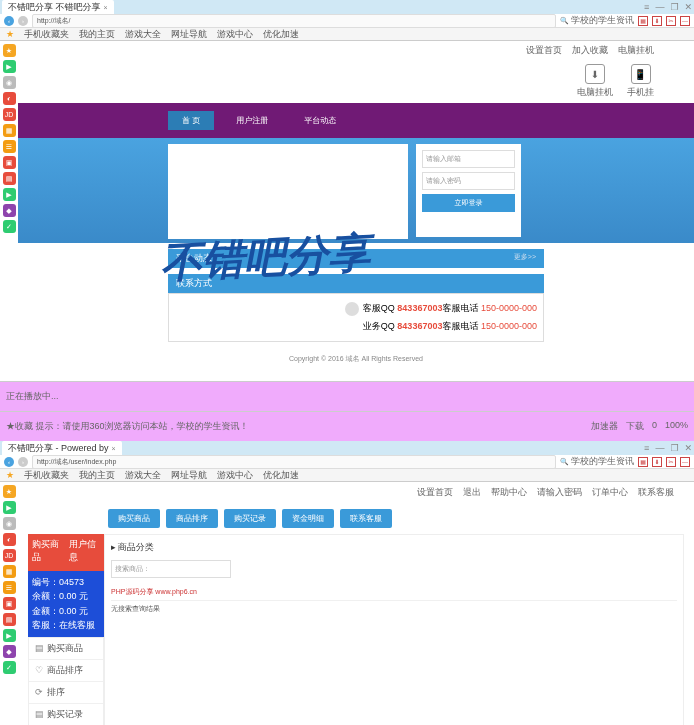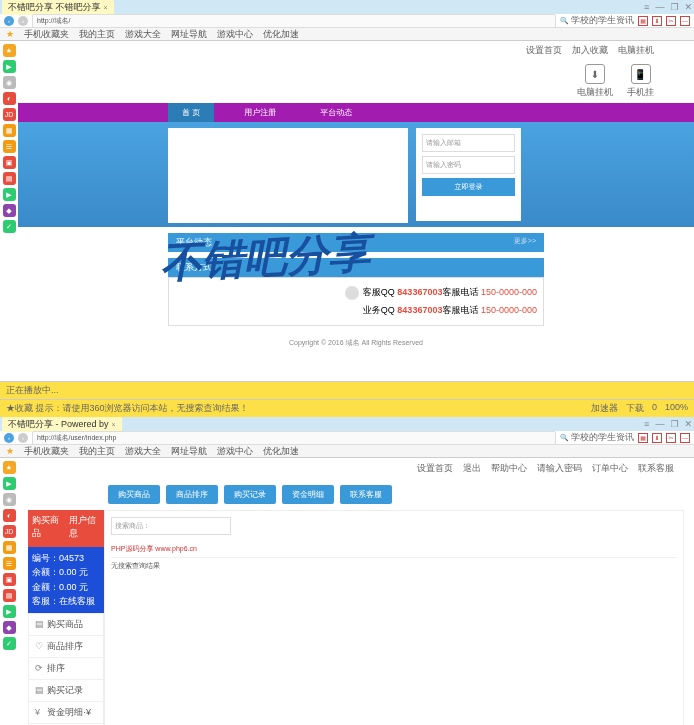--- a/index.html
+++ b/index.html
@@ -1,55 +1,55 @@
 <!DOCTYPE html>
 <html><head>
 <meta charset="utf-8">
 <style>
 *{margin:0;padding:0;box-sizing:border-box;font-family:"Microsoft YaHei",sans-serif;font-size:9px}
 body{background:#fff;width:694px}
 .browser-chrome{background:#e8e8e8;border-bottom:1px solid #ccc}
 .tab-bar{display:flex;align-items:center;height:14px;background:#d0e8f5;padding:0 2px;gap:2px}
 .tab{background:#b8d8e8;padding:1px 6px;font-size:7px;color:#333;border-radius:2px 2px 0 0;display:flex;align-items:center;gap:3px}
-.tab.active{background:#fef9c3}
+.tab.active{background:#ffffff}
 .tab-close{font-size:7px;color:#888}
 .addr-bar{display:flex;align-items:center;height:14px;background:#fff;padding:0 4px;gap:4px;border-bottom:1px solid #ddd}
 .nav-btn{width:10px;height:10px;border-radius:50%;background:#4aa3e0;color:#fff;font-size:6px;display:flex;align-items:center;justify-content:center}
 .url-box{flex:1;font-size:7px;color:#555;padding:1px 4px;border:1px solid #ddd;border-radius:2px;background:#fafafa}
 .win-ctrl{display:flex;gap:6px;margin-left:auto;font-size:8px;color:#888}
 .bookmark-bar{display:flex;align-items:center;height:12px;padding:0 6px;gap:10px;font-size:7px;color:#555;background:#f5f5f5}
 .bookmark-bar .star{color:#f5a623}
 .right-tools{margin-left:auto;display:flex;gap:4px;align-items:center}
 .ico-sq{width:10px;height:10px;border:1px solid #c44;font-size:6px;display:flex;align-items:center;justify-content:center;color:#c44}
 .sidebar-icons{position:absolute;left:0;width:18px;display:flex;flex-direction:column;gap:3px;padding-top:4px;align-items:center;z-index:5}
 .side-ico{width:13px;height:13px;border-radius:3px;font-size:7px;display:flex;align-items:center;justify-content:center;color:#fff}
 .screenshot{position:relative}
 .page1{position:relative;height:340px;background:#fff;margin-left:18px}
 .top-links{display:flex;justify-content:flex-end;gap:10px;padding:3px 40px;font-size:7px;color:#666}
 .app-icons{display:flex;justify-content:flex-end;gap:14px;padding:4px 40px}
 .app-ico{display:flex;flex-direction:column;align-items:center;font-size:6px;color:#666}
 .app-ico .box{width:20px;height:20px;border:1px solid #999;border-radius:3px;display:flex;align-items:center;justify-content:center;margin-bottom:2px;font-size:10px;color:#666}
-.nav-tabs{background:#a21caf;display:flex;padding:0 150px;gap:16px}
+.nav-tabs{background:#701a75;display:flex;padding:8px 150px;gap:8px}
 .nav-tab{padding:4px 14px;font-size:8px;color:#fff}
 .nav-tab.on{background:#2c7db5}
 .hero{background:linear-gradient(#4aa3e0,#3a8ac9);height:105px;display:flex;padding:6px 150px;gap:8px}
 .hero-img{background:#fff;width:240px;height:95px}
 .login-box{background:#fff;width:105px;padding:6px;display:flex;flex-direction:column;gap:4px}
 .login-in{border:1px solid #ddd;padding:3px;font-size:7px;color:#999}
 .login-btn{background:#3a9ad9;color:#fff;text-align:center;padding:4px;font-size:7px}
 .section{margin:6px 150px}
 .sec-head{background:#3a9ad9;color:#fff;padding:3px 8px;font-size:8px;display:flex;justify-content:space-between}
 .sec-head .more{font-size:7px;color:#cde}
 .sec-body{border:1px solid #ddd;padding:6px;font-size:8px}
 .contact-row{display:flex;justify-content:flex-end;padding:2px 0;font-size:8px}
 .contact-row .qq{color:#e74c3c;font-weight:bold}
 .contact-row .ph{color:#e74c3c}
 .avatar{width:14px;height:14px;border-radius:50%;background:#ddd;display:inline-block;vertical-align:middle;margin-right:4px}
 .footer1{text-align:center;font-size:7px;color:#888;padding:6px}
-.status-bar{background:#fde047;border-top:1px solid #ccc;font-size:7px;color:#666;padding:2px 6px;display:flex;gap:10px}
+.status-bar{background:#f0abfc;border-top:1px solid #ccc;font-size:7px;color:#666;padding:8px 6px;display:flex;gap:10px}
 .status-bar .right{margin-left:auto;display:flex;gap:8px}
 .page2{position:relative;height:340px;background:#fff;margin-left:18px}
 .p2-topnav{display:flex;justify-content:flex-end;gap:10px;padding:4px 20px;font-size:7px;color:#666}
 .p2-buttons{display:flex;gap:6px;padding:6px 90px}
 .p2-btn{background:#3a9ad9;color:#fff;padding:4px 10px;font-size:8px;border-radius:2px}
 .p2-main{display:flex;margin:0 10px}
 .p2-side{width:76px;display:flex;flex-direction:column}
 .p2-side-top{background:#e74c3c;color:#fff;padding:4px;font-size:7px}
 .p2-side-top .tabs{display:flex;gap:6px;margin-bottom:3px}
 .p2-side-info{background:#1d4ed8;color:#fff;padding:4px;font-size:7px;line-height:1.6}
@@ -172,21 +172,21 @@
         </div>
       </div>
     </div>
     <div class="footer1">Copyright © 2016 域名 All Rights Reserved</div>
   </div>
 
   <div class="status-bar">
     <span>正在播放中...</span>
   </div>
   <div class="status-bar">
-    <span>★收藏  提示：请使用360浏览器访问本站，无搜索查询结果！</span>
+    <span>★收藏  提示：请使用360浏览器访问本站，学校的学生资讯！</span>
     <div class="right">
       <span>加速器</span>
       <span>下载</span>
       <span>0</span>
       <span>100%</span>
     </div>
   </div>
 </div>
 
 <div class="screenshot">
@@ -291,20 +291,21 @@
             </div>
           <div class="p2-menu-item">
               <span class="mi">¥</span>
               <span>资金明细·¥</span>
             </div>
           <div class="p2-menu-item"></div>
 
         </div>
       </div>
       <div class="p2-content">
+        <div class="p2-crumb"><span>▸</span> <span>商品分类</span></div>
         <div class="p2-search">搜索商品：</div>
         <div class="p2-row">PHP源码分享 www.php6.cn</div>
         <div class="p2-row2">无搜索查询结果</div>
       </div>
     </div>
 
   </div>
 
 </div>
 

